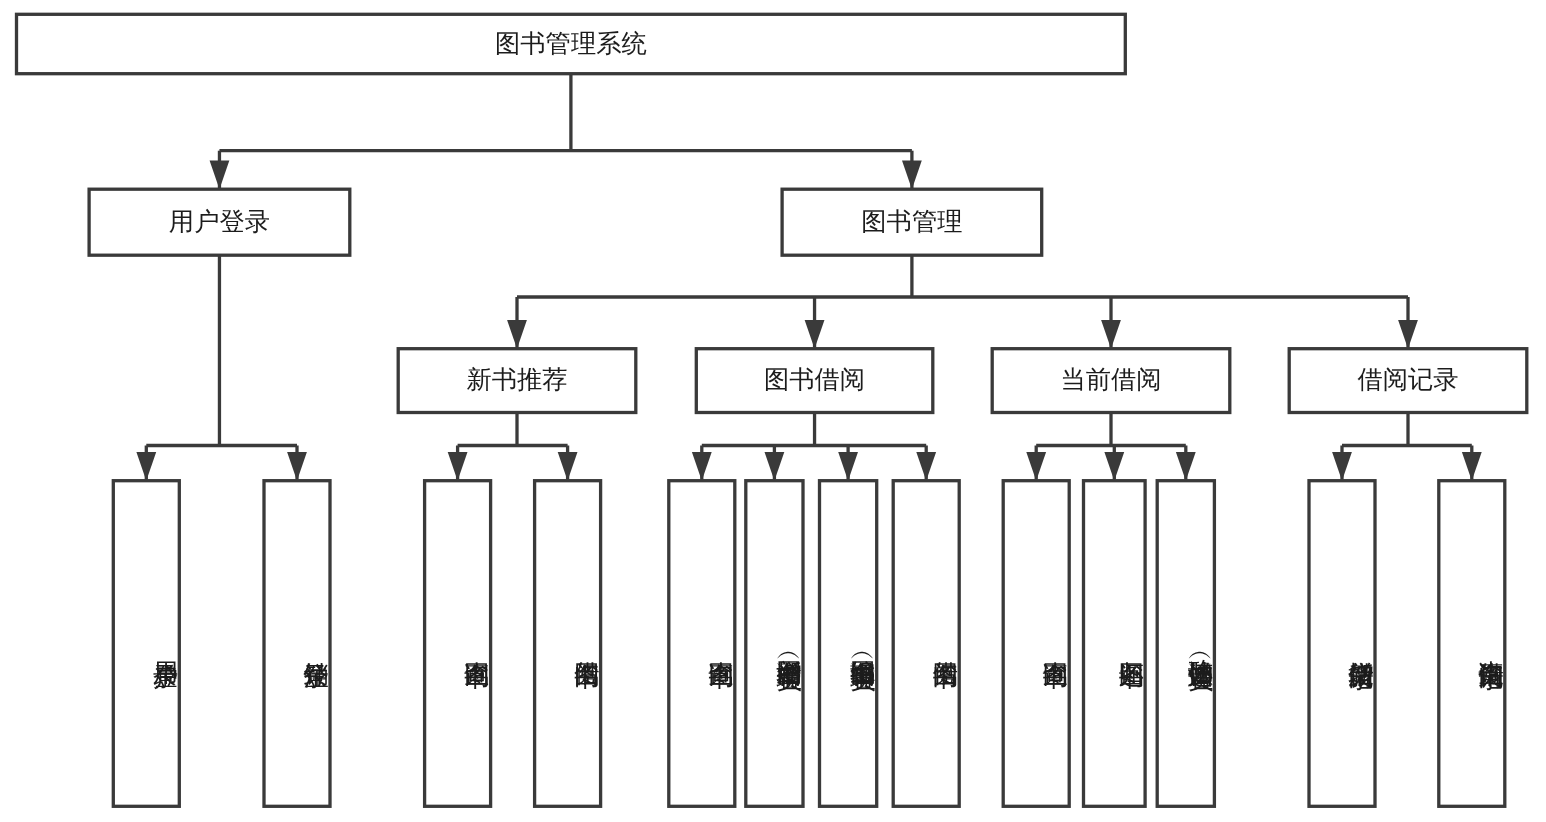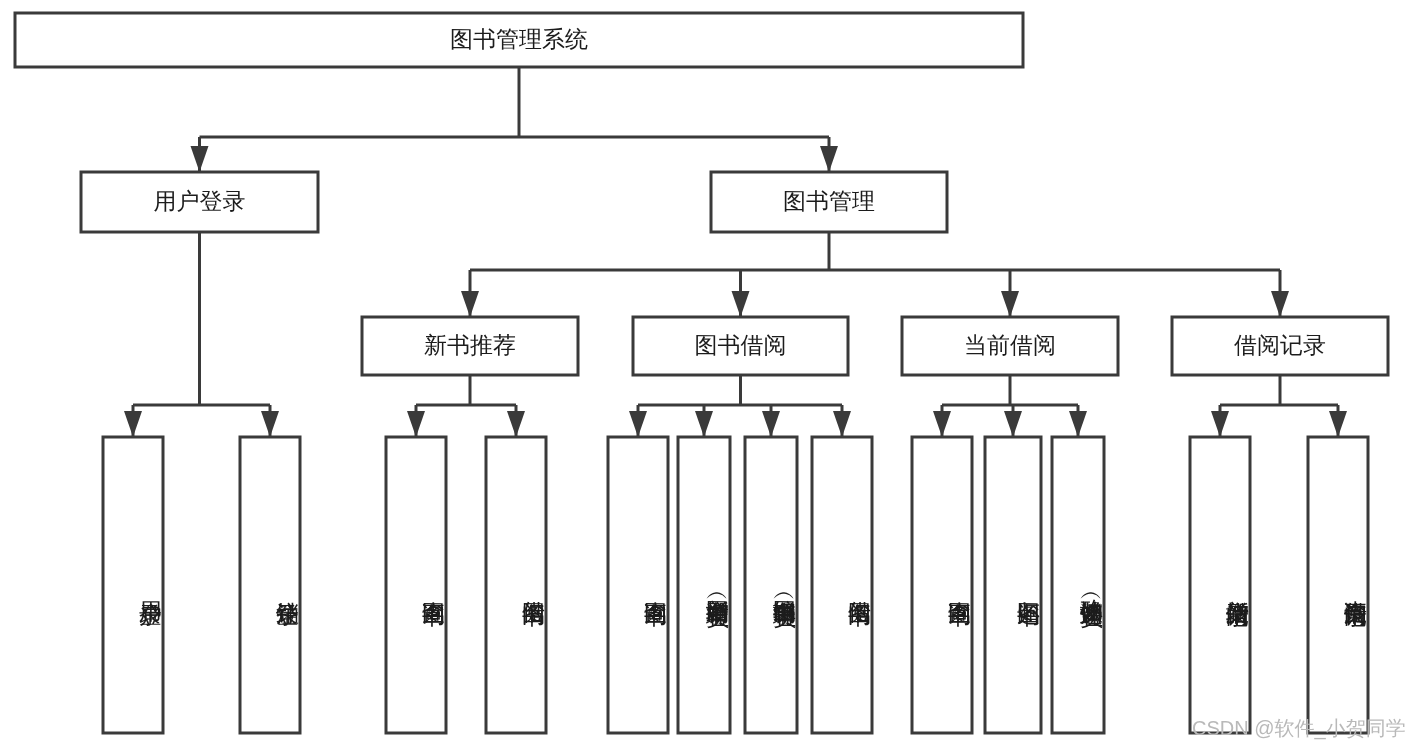--- a/index.html
+++ b/index.html
@@ -177,15 +177,14 @@
       <div class="node-label-v" style="left: 678px; top: 443px; width: 52px; height: 284px;">新增图书（管理员）</div>
       <div class="node-label-v" style="left: 745px; top: 443px; width: 52px; height: 284px;">编辑图书（管理员）</div>
       <div class="node-label-v" style="left: 812px; top: 443px; width: 60px; height: 284px;">借阅图书</div>
       <div class="node-label-v" style="left: 912px; top: 443px; width: 60px; height: 284px;">查询图书</div>
       <div class="node-label-v" style="left: 985px; top: 443px; width: 56px; height: 284px;">归还图书</div>
       <div class="node-label-v" style="left: 1052px; top: 443px; width: 52px; height: 284px;">确认归还（管理员）</div>
       <div class="node-label-v" style="left: 1190px; top: 443px; width: 60px; height: 284px;">新增借阅记录</div>
       <div class="node-label-v" style="left: 1308px; top: 443px; width: 60px; height: 284px;">查询借阅记录</div>
     </div>
 
-  <div class="watermark" style="left: 1192px; top: 715px; color: rgb(185, 185, 185);">CSDN @软件_小贺同学</div>
 
 </div>
 
 </body></html>

